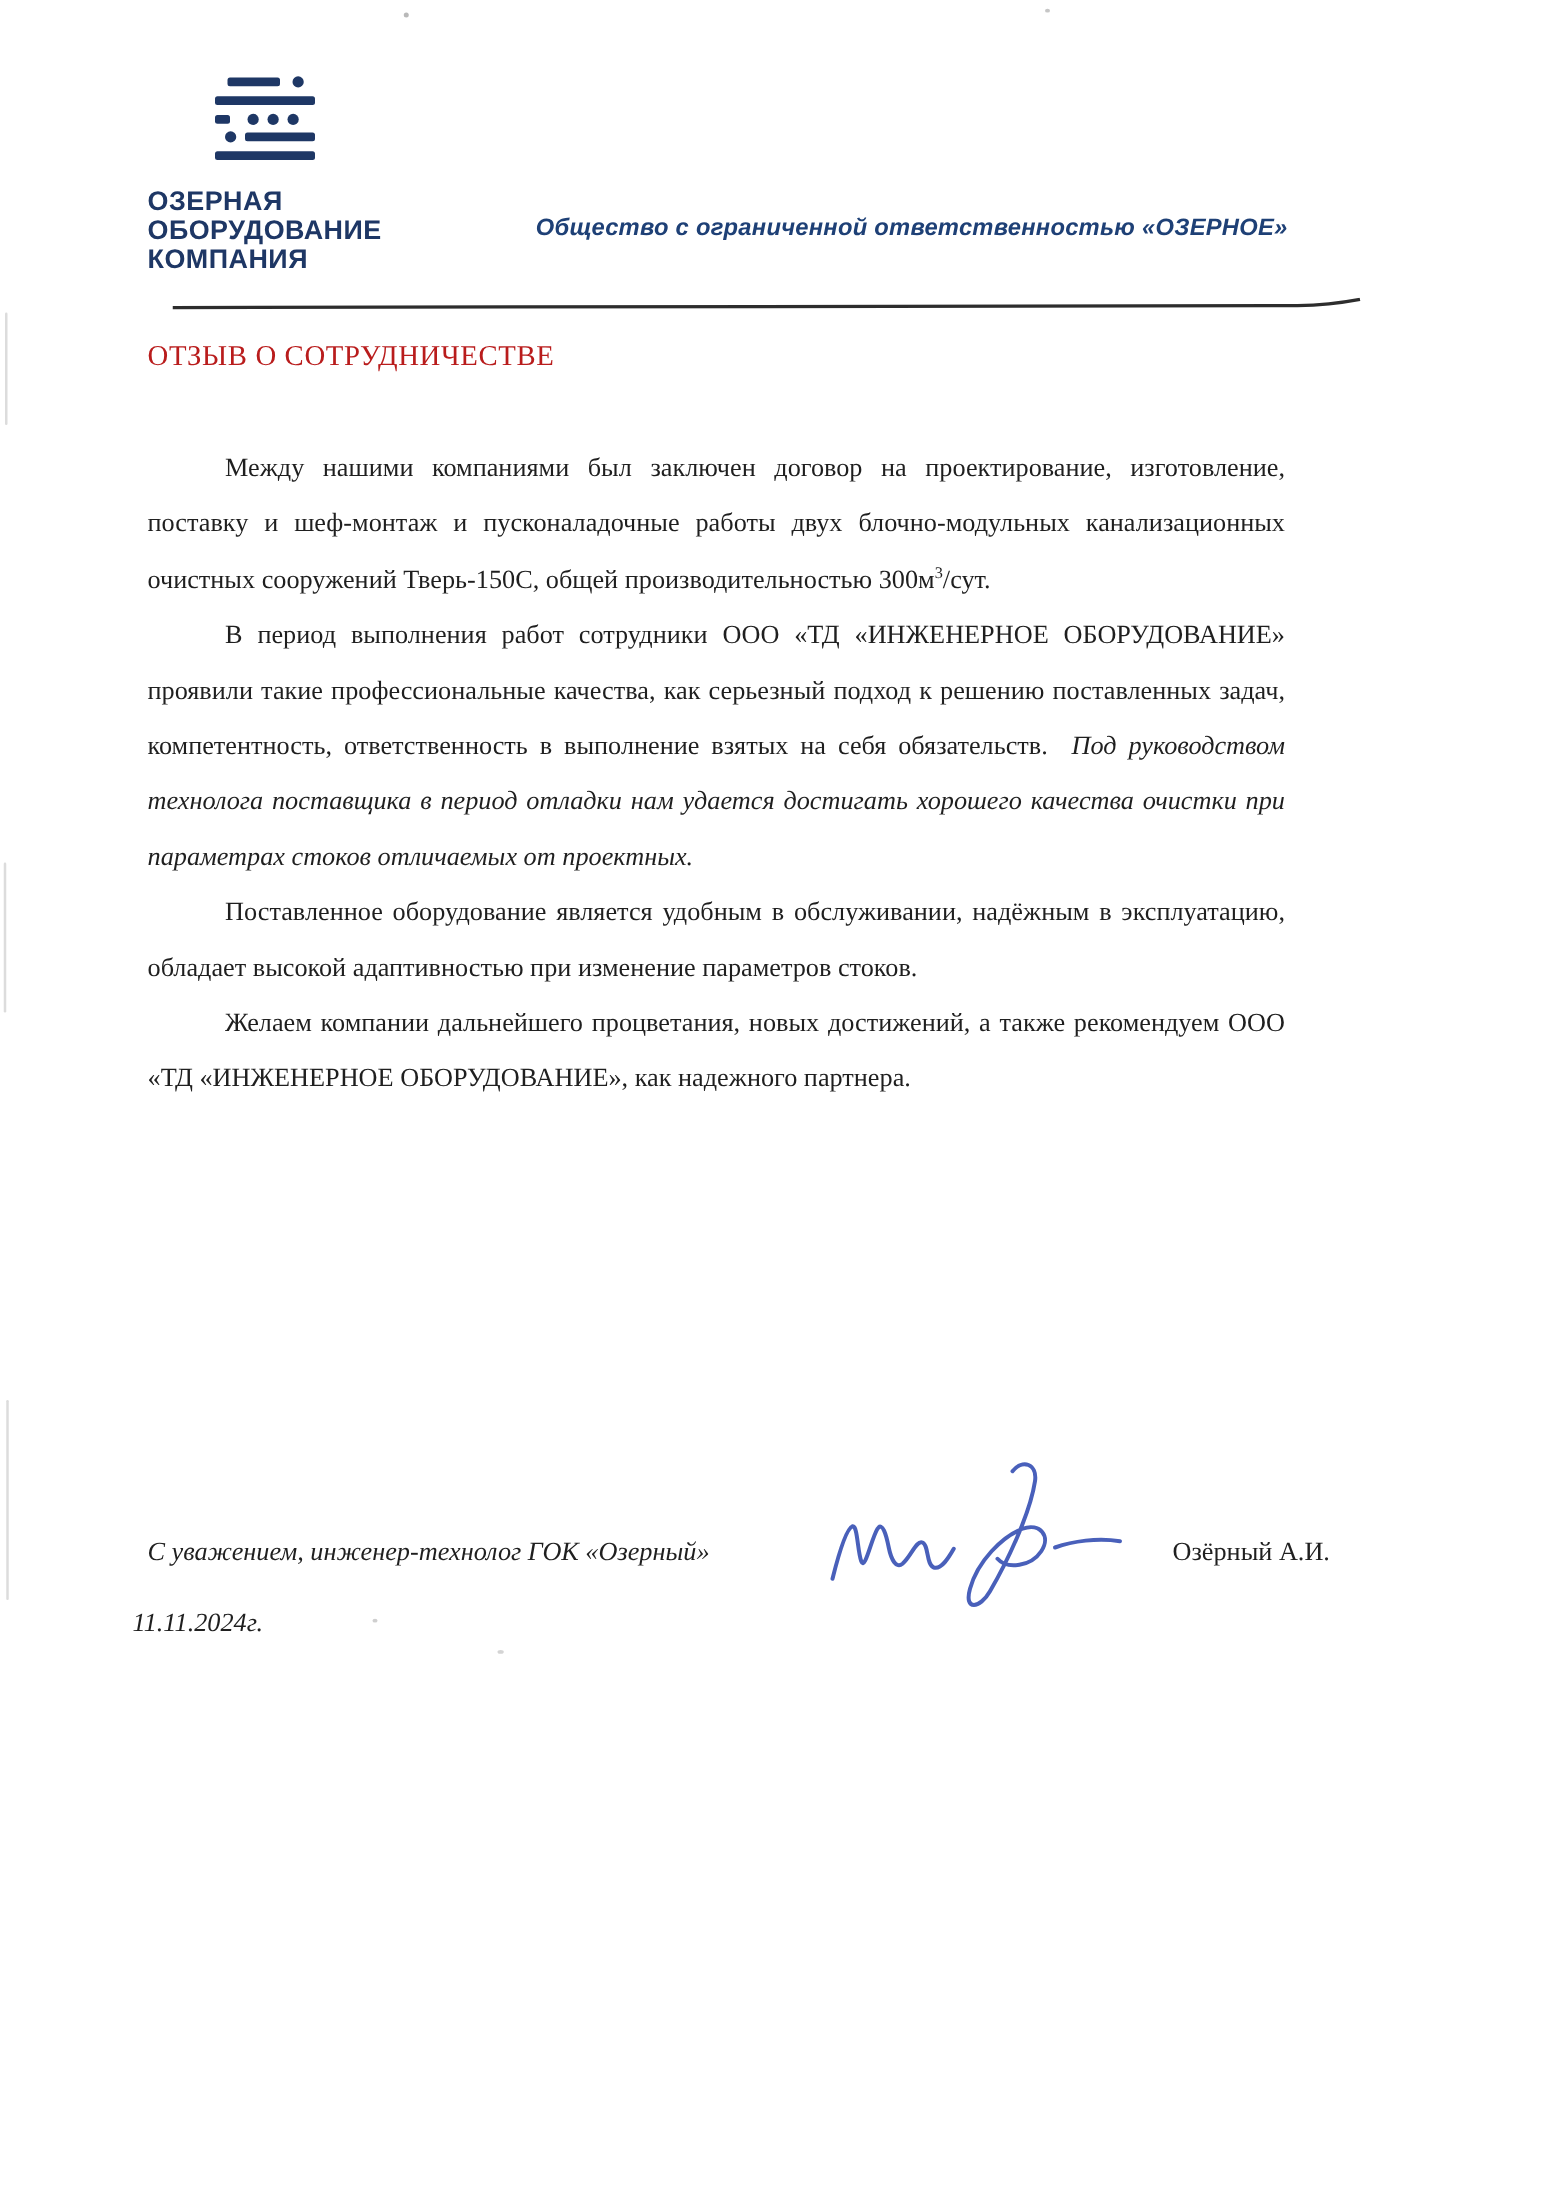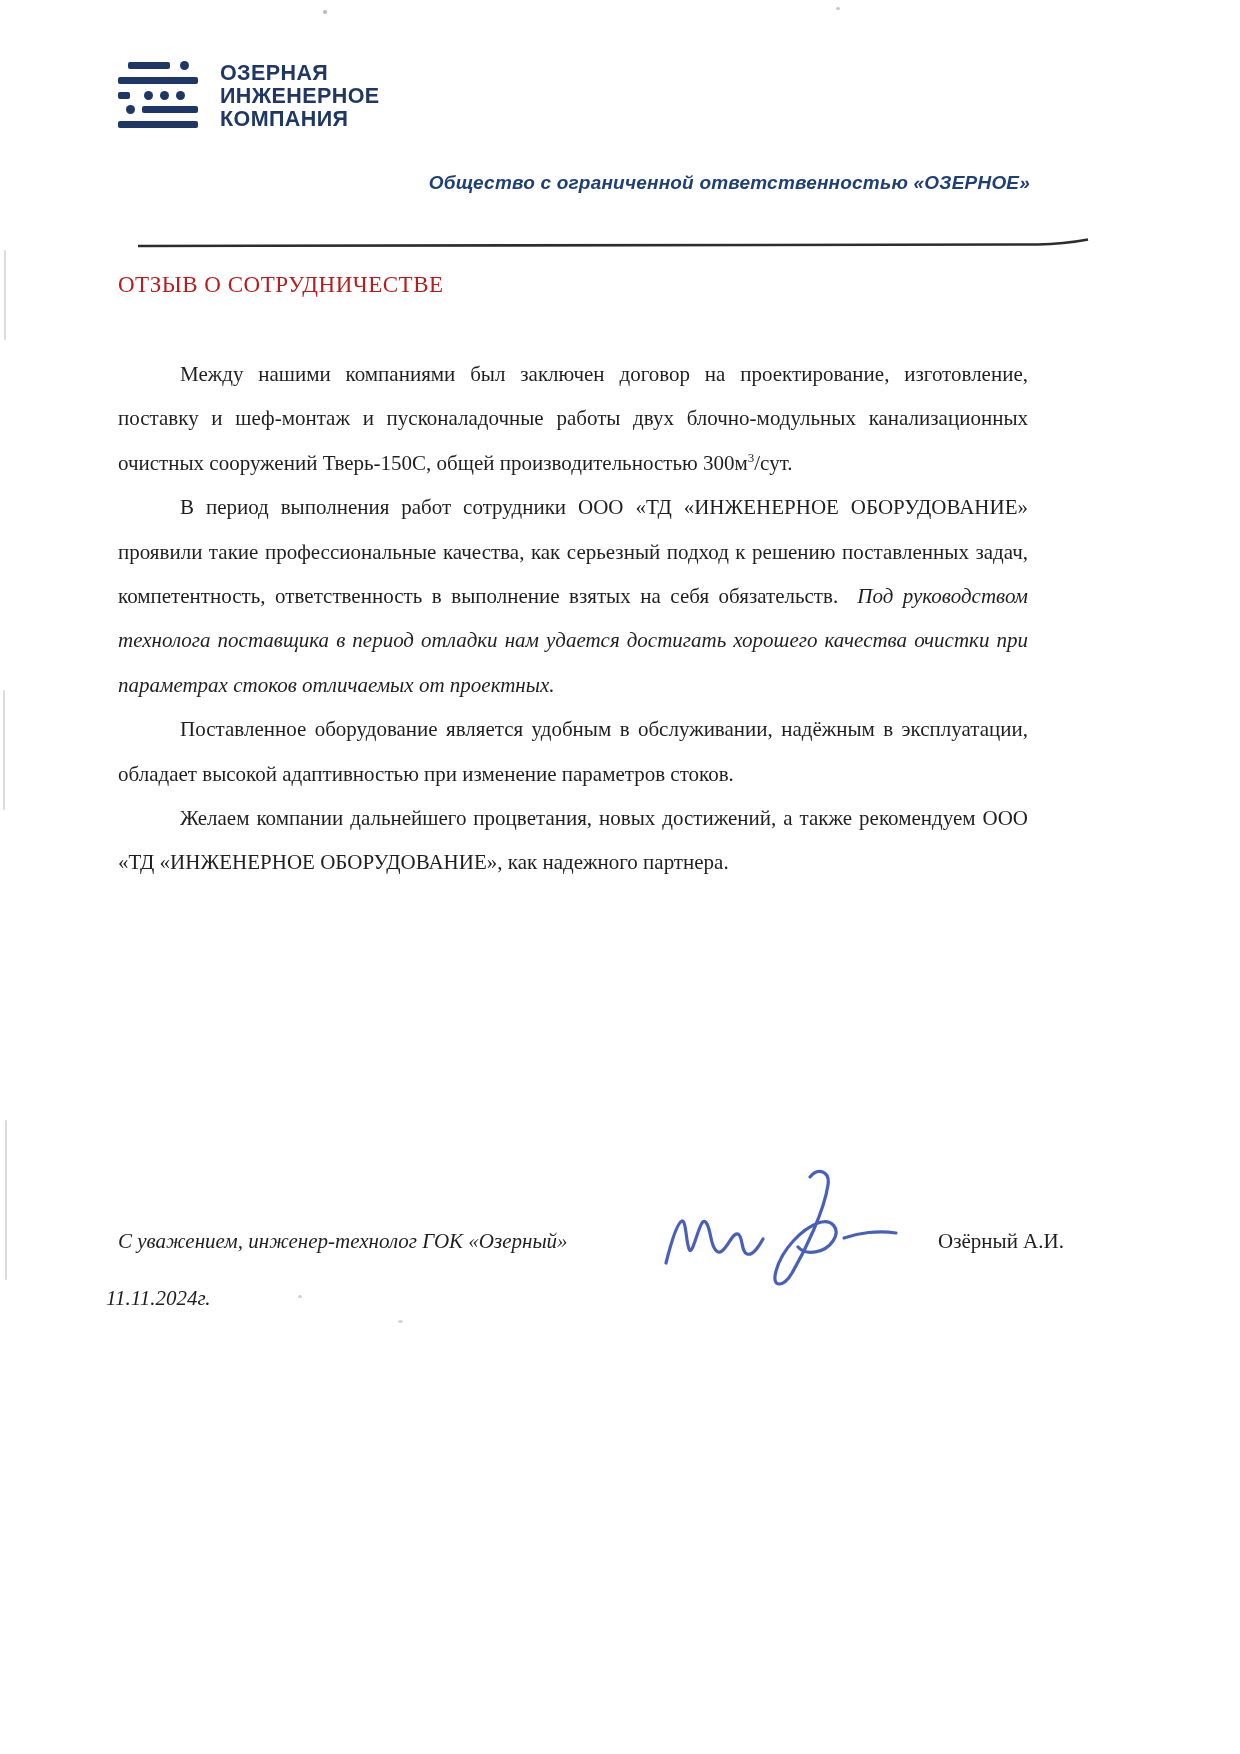--- a/index.html
+++ b/index.html
@@ -13,21 +13,21 @@
     position:relative;
     width:1240px;height:1754px;
     margin:0 auto;
     background:#ffffff;
     overflow:hidden;
     font-family:"Liberation Serif","DejaVu Serif",serif;
     color:var(--text-ink);
   }
 
   
-  .logo{position:absolute;left:118px;top:62px;display:flex;align-items:flex-start;gap:22px;}
+  .logo{position:absolute;left:118px;top:62px;display:flex;align-items:center;gap:22px;flex-direction:column;}
   .logo-icon{position:relative;width:80px;height:66px;flex:0 0 auto;}
   .l-bar{position:absolute;height:7px;background:var(--brand-navy);border-radius:2px;}
   .l-dot{position:absolute;width:9px;height:9px;border-radius:50%;background:var(--brand-navy);}
   .logo-text{
     font-family:"Liberation Sans","DejaVu Sans",sans-serif;
     color:var(--brand-navy);
     font-size:21.5px;line-height:23px;letter-spacing:.4px;
     font-weight:700;white-space:nowrap;
   }
   .logo-text .ln1{font-weight:800;}
@@ -80,37 +80,37 @@
       <div class="l-bar" style="left:0;top:29.5px;width:12px"></div>
       <div class="l-dot" style="left:26px;top:28.5px"></div>
       <div class="l-dot" style="left:42px;top:28.5px"></div>
       <div class="l-dot" style="left:58px;top:28.5px"></div>
       <div class="l-dot" style="left:8px;top:43.25px"></div>
       <div class="l-bar" style="left:24px;top:44.25px;width:56px"></div>
       <div class="l-bar" style="left:0;top:59px;width:80px"></div>
     </div>
     <div class="logo-text">
       <div class="ln1">ОЗЕРНАЯ</div>
-      <div class="ln2">ИНЖЕНЕРНОЕ</div>
+      <div class="ln2">ОБОРУДОВАНИЕ</div>
       <div class="ln3">КОМПАНИЯ</div>
     </div>
   </div>
 
   <div class="company-title">Общество с ограниченной ответственностью «ОЗЕРНОЕ»</div>
 
   <svg class="header-rule" viewBox="0 0 952 12" preserveAspectRatio="none">
     <path d="M0,8 L900,6.5 C922,6.2 934,4.5 950,1.5" stroke="#2d2d2d" stroke-width="2.6" fill="none"></path>
   </svg>
 
   <div class="doc-heading">ОТЗЫВ О СОТРУДНИЧЕСТВЕ</div>
 
   <div class="doc-body">
     <p><span>Между нашими компаниями был заключен договор на проектирование, изготовление, поставку и шеф-монтаж и пусконаладочные работы двух блочно-модульных канализационных очистных сооружений Тверь-150С, общей производительностью 300м</span><sup>3</sup><span>/сут.</span></p>
     <p><span>В период выполнения работ сотрудники ООО «ТД «ИНЖЕНЕРНОЕ ОБОРУДОВАНИЕ» проявили такие профессиональные качества, как серьезный подход к решению поставленных задач, компетентность, ответственность в выполнение взятых на себя обязательств.</span>&nbsp; <span class="it">Под руководством технолога поставщика в период отладки нам удается достигать хорошего качества очистки при параметрах стоков отличаемых от проектных.</span></p>
-    <p><span>Поставленное оборудование является удобным в обслуживании, надёжным в эксплуатации, обладает высокой адаптивностью при изменение параметров стоков.</span></p>
+    <p><span>Поставленное оборудование является удобным в обслуживании, надёжным в эксплуатацию, обладает высокой адаптивностью при изменение параметров стоков.</span></p>
     <p><span>Желаем компании дальнейшего процветания, новых достижений, а также рекомендуем ООО «ТД «ИНЖЕНЕРНОЕ ОБОРУДОВАНИЕ», как надежного партнера.</span></p>
   </div>
 
   <div class="sig-closing">С уважением, инженер-технолог ГОК «Озерный»</div>
 
   <svg class="sig-svg" width="270" height="135" viewBox="0 0 270 135">
     <g stroke="currentColor" stroke-width="3.2" fill="none" stroke-linecap="round" stroke-linejoin="round" opacity="0.92">
       <path d="M14,98 C19,78 25,58 30,56 C34,55 34,76 37,84 C40,92 45,66 50,58 C54,52 57,63 59,73 C61,83 65,90 70,86 C77,80 81,67 86,69 C91,71 89,87 95,89 C101,91 107,81 111,74"></path>
       <path d="M158,12 C166,2 178,6 176,20 C172,46 154,84 140,108 C132,122 119,124 124,106 C130,84 150,64 166,58 C180,53 189,64 181,76 C173,88 154,91 146,82"></path>
       <path d="M192,73 C206,68 226,65 244,68"></path>

